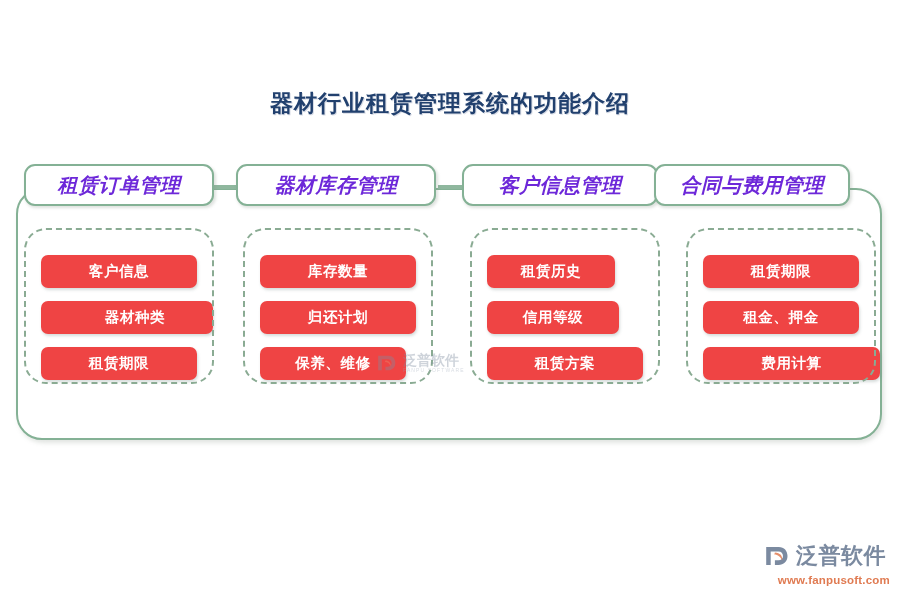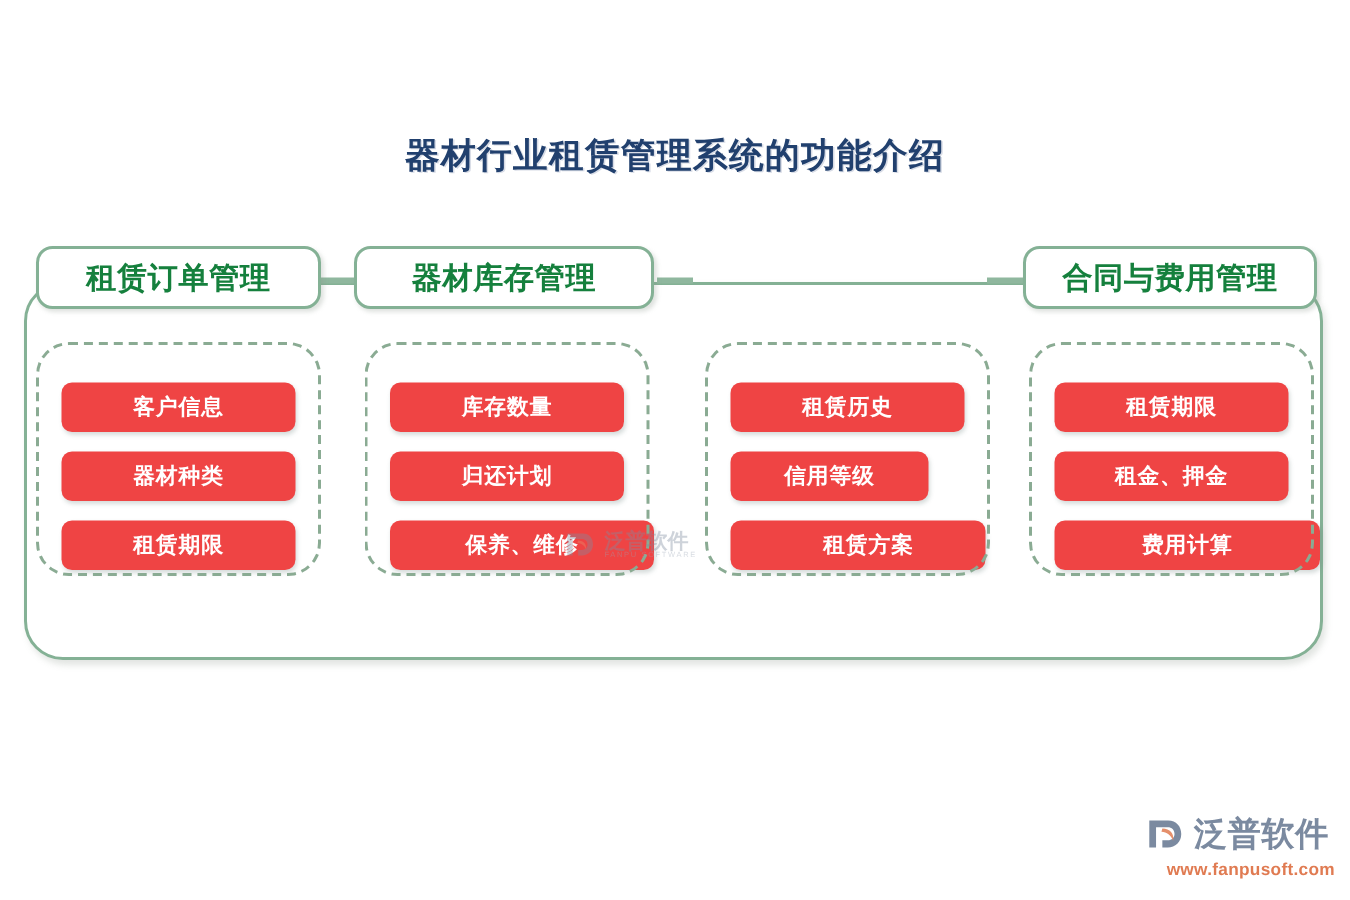--- a/index.html
+++ b/index.html
@@ -70,23 +70,24 @@
     box-sizing: border-box;
     display: flex;
     align-items: center;
     justify-content: center;
     z-index: 3;
     box-shadow: 1.5px 2px 3px rgba(140,150,140,0.28);
   }
   .header-box .header-label {
     font-size: 20px;
     font-weight: bold;
-    color: #15803d;
+    color: #6d28d9;
     white-space: nowrap;
     letter-spacing: 0.5px;
+    font-style: italic;
   }
 
   
   .dashed-group {
     position: absolute;
     top: 228px;
     height: 156px;
     border: 2px dashed #8aab93;
     border-radius: 22px;
     box-sizing: border-box;
@@ -204,53 +205,56 @@
   <div class="connector" style="left:438px; width:24px;"></div>
   <div class="connector" style="left:658px; width:24px;"></div>
 
   <div class="header-box" style="left:24px; width:190px;">
     <span class="header-label">租赁订单管理</span>
   </div>
   <div class="dashed-group" style="left:24px; width:190px;"></div>
   <div class="item-pill" style="left:41px; top:255px; width:156px;">
     <span class="item-label">客户信息</span>
   </div>
-  <div class="item-pill" style="left:41px; top:301px; width:156px;">
+  <div class="item-pill" style="left:41px; top:301px; width:156px;padding-left:16px;">
     <span class="item-label">器材种类</span>
   </div>
   <div class="item-pill" style="left:41px; top:347px; width:156px;">
     <span class="item-label">租赁期限</span>
   </div>
 
   <div class="header-box" style="left:236px; width:200px;">
     <span class="header-label">器材库存管理</span>
   </div>
   <div class="dashed-group" style="left:243px; width:190px;"></div>
   <div class="item-pill" style="left:260px; top:301px; width:156px;">
     <span class="item-label">归还计划</span>
   </div>
   <div class="item-pill" style="left:260px; top:255px; width:156px;">
     <span class="item-label">库存数量</span>
   </div>
-  <div class="item-pill" style="left:260px; top:347px; width:176px;">
+  <div class="item-pill" style="left:260px; top:347px; width:146px;">
     <span class="item-label">保养、维修</span>
   </div>
 
+  <div class="header-box" style="left:462px; width:196px;">
+    <span class="header-label">客户信息管理</span>
+  </div>
   <div class="dashed-group" style="left:470px; width:190px;"></div>
-  <div class="item-pill" style="left:487px; top:255px; width:156px;">
+  <div class="item-pill" style="left:487px; top:255px; width:128px;">
     <span class="item-label">租赁历史</span>
   </div>
   <div class="item-pill" style="left:487px; top:301px; width:132px;">
     <span class="item-label">信用等级</span>
   </div>
-  <div class="item-pill" style="left:487px; top:347px; width:156px;padding-left:14px;">
+  <div class="item-pill" style="left:487px; top:347px; width:156px;">
     <span class="item-label">租赁方案</span>
   </div>
 
-  <div class="header-box" style="left:682px; width:196px;justify-content:center;">
+  <div class="header-box" style="left:654px; width:196px;justify-content:center;">
     <span class="header-label">合同与费用管理</span>
   </div>
   <div class="dashed-group" style="left:686px; width:190px;"></div>
   <div class="item-pill" style="left:703px; top:255px; width:156px;">
     <span class="item-label">租赁期限</span>
   </div>
   <div class="item-pill" style="left:703px; top:301px; width:156px;">
     <span class="item-label">租金、押金</span>
   </div>
   <div class="item-pill" style="left:703px; top:347px; width:177px;">

